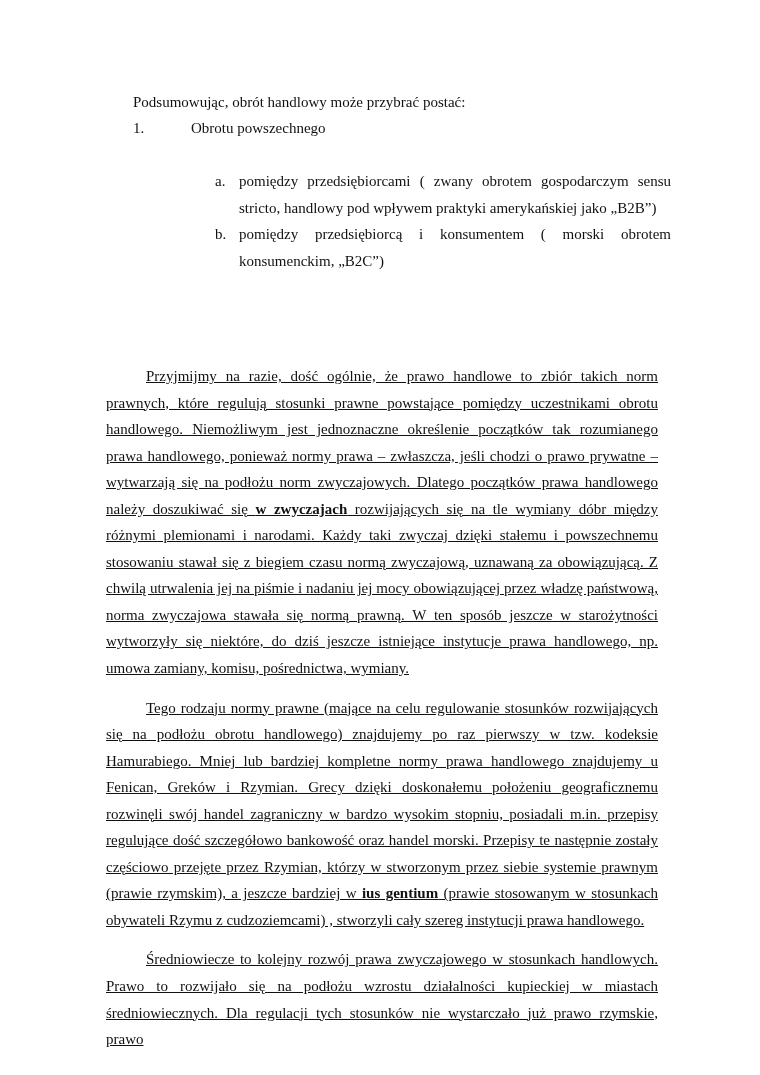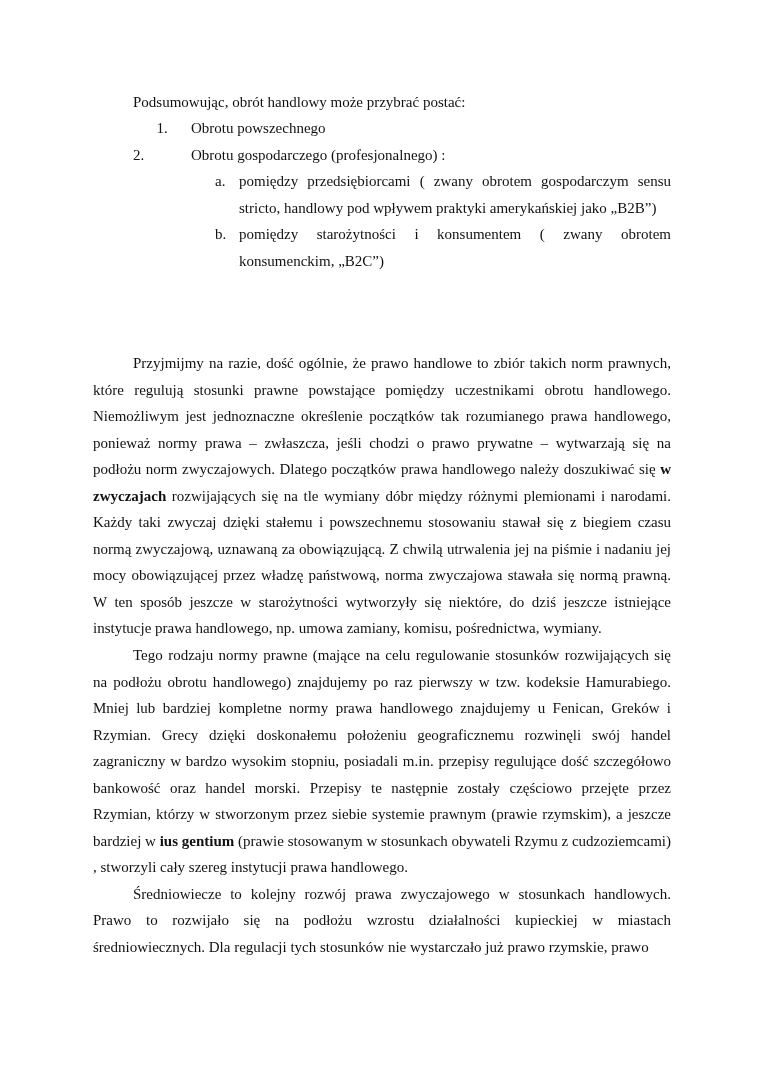--- a/index.html
+++ b/index.html
@@ -13,44 +13,41 @@
   .num-item .n { display: inline-block; width: 58px; }
   .sub-list { position: absolute; left: 215px; width: 456px; line-height: 26.5px; }
   .sub-item { display: flex; }
   .sub-item .l { width: 24px; flex: 0 0 24px; }
   .sub-item .t { flex: 1; text-align: justify; }
   .heading { position: absolute; left: 133px; top: 300px; font-weight: bold; line-height: 26.5px; }
   .body-text {
     position: absolute; left: 93px; top: 350px; width: 578px;
     line-height: 26.55px; text-align: justify;
   }
-  .body-text p { margin: 0; text-indent: 40px; }
+  .body-text p { margin: 13px; text-indent: 40px; text-decoration: underline; }
   b { font-weight: bold; }
 </style>
 </head>
 <body>
 
 <div class="page">
   <div class="intro">Podsumowując, obrót handlowy może przybrać postać:</div>
 
-  <div class="num-item" style="top:115px;text-align:center;">
+  <div class="num-item" style="top:115px;">
     <span class="n">1.</span><span>Obrotu powszechnego</span>
-  </div>
-  <div class="num-item" style="top:141.5px;">
-    <span class="n">2.</span><span>Obrotu gospodarczego (profesjonalnego) :</span>
   </div>
 
   <div class="sub-list" style="top:168px;">
     <div class="sub-item">
       <span class="l">a.</span>
       <span class="t">pomiędzy przedsiębiorcami ( zwany obrotem gospodarczym sensu stricto, handlowy pod wpływem praktyki amerykańskiej jako „B2B”)</span>
     </div>
     <div class="sub-item">
       <span class="l">b.</span>
-      <span class="t">pomiędzy starożytności i konsumentem ( zwany obrotem konsumenckim, „B2C”)</span>
+      <span class="t">pomiędzy przedsiębiorcą i konsumentem ( morski obrotem konsumenckim, „B2C”)</span>
     </div>
   </div>
 
 
   <div class="body-text">
     <p><span>Przyjmijmy na razie, dość ogólnie, że prawo handlowe to zbiór takich norm prawnych, które regulują stosunki prawne powstające pomiędzy uczestnikami obrotu handlowego. Niemożliwym jest jednoznaczne określenie początków tak rozumianego prawa handlowego, ponieważ normy prawa – zwłaszcza, jeśli chodzi o prawo prywatne – wytwarzają się na podłożu norm zwyczajowych. Dlatego początków prawa handlowego należy doszukiwać się </span><b>w zwyczajach</b><span> rozwijających się na tle wymiany dóbr między różnymi plemionami i narodami. Każdy taki zwyczaj dzięki stałemu i powszechnemu stosowaniu stawał się z biegiem czasu normą zwyczajową, uznawaną za obowiązującą. Z chwilą utrwalenia jej na piśmie i nadaniu jej mocy obowiązującej przez władzę państwową, norma zwyczajowa stawała się normą prawną. W ten sposób jeszcze w starożytności wytworzyły się niektóre, do dziś jeszcze istniejące instytucje prawa handlowego, np. umowa zamiany, komisu, pośrednictwa, wymiany.</span></p>
     <p><span>Tego rodzaju normy prawne (mające na celu regulowanie stosunków rozwijających się na podłożu obrotu handlowego) znajdujemy po raz pierwszy w tzw. kodeksie Hamurabiego. Mniej lub bardziej kompletne normy prawa handlowego znajdujemy u Fenican, Greków i Rzymian. Grecy dzięki doskonałemu położeniu geograficznemu rozwinęli swój handel zagraniczny w bardzo wysokim stopniu, posiadali m.in. przepisy regulujące dość szczegółowo bankowość oraz handel morski. Przepisy te następnie zostały częściowo przejęte przez Rzymian, którzy w stworzonym przez siebie systemie prawnym (prawie rzymskim), a jeszcze bardziej w </span><b>ius gentium</b><span> (prawie stosowanym w stosunkach obywateli Rzymu z cudzoziemcami) , stworzyli cały szereg instytucji prawa handlowego.</span></p>
     <p><span>Średniowiecze to kolejny rozwój prawa zwyczajowego w stosunkach handlowych. Prawo to rozwijało się na podłożu wzrostu działalności kupieckiej w miastach średniowiecznych. Dla regulacji tych stosunków nie wystarczało już prawo rzymskie, prawo</span></p>
   </div>
 </div>

